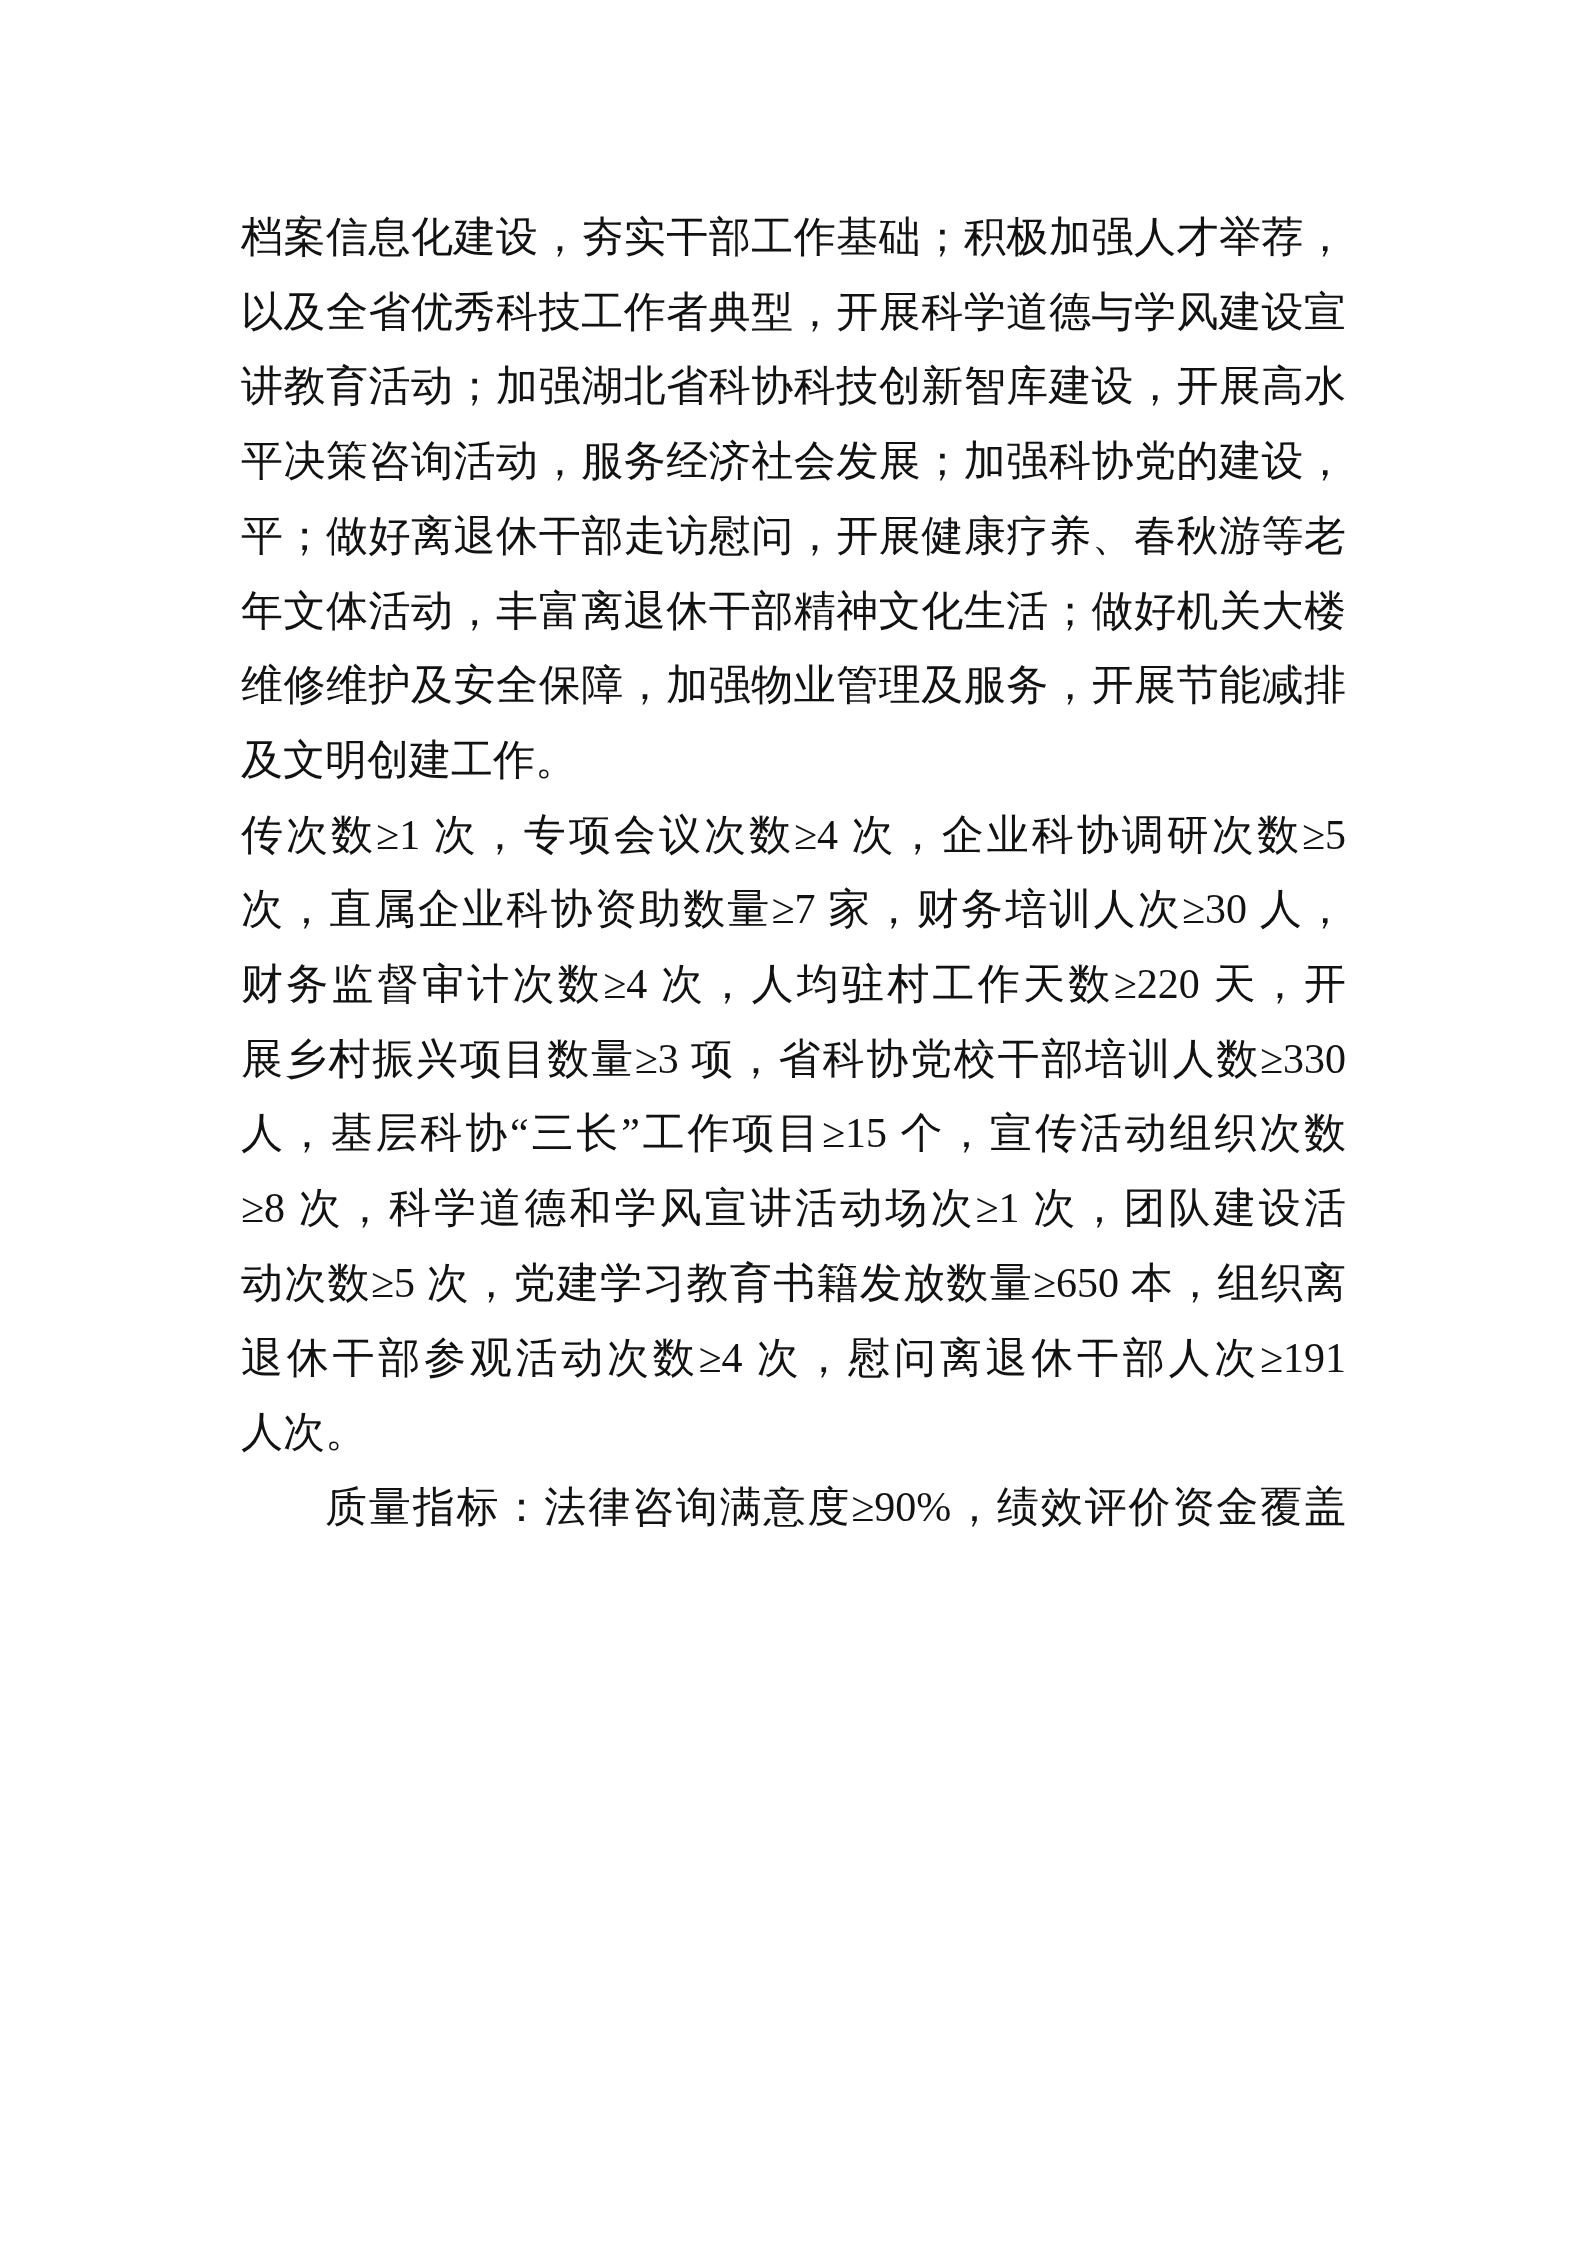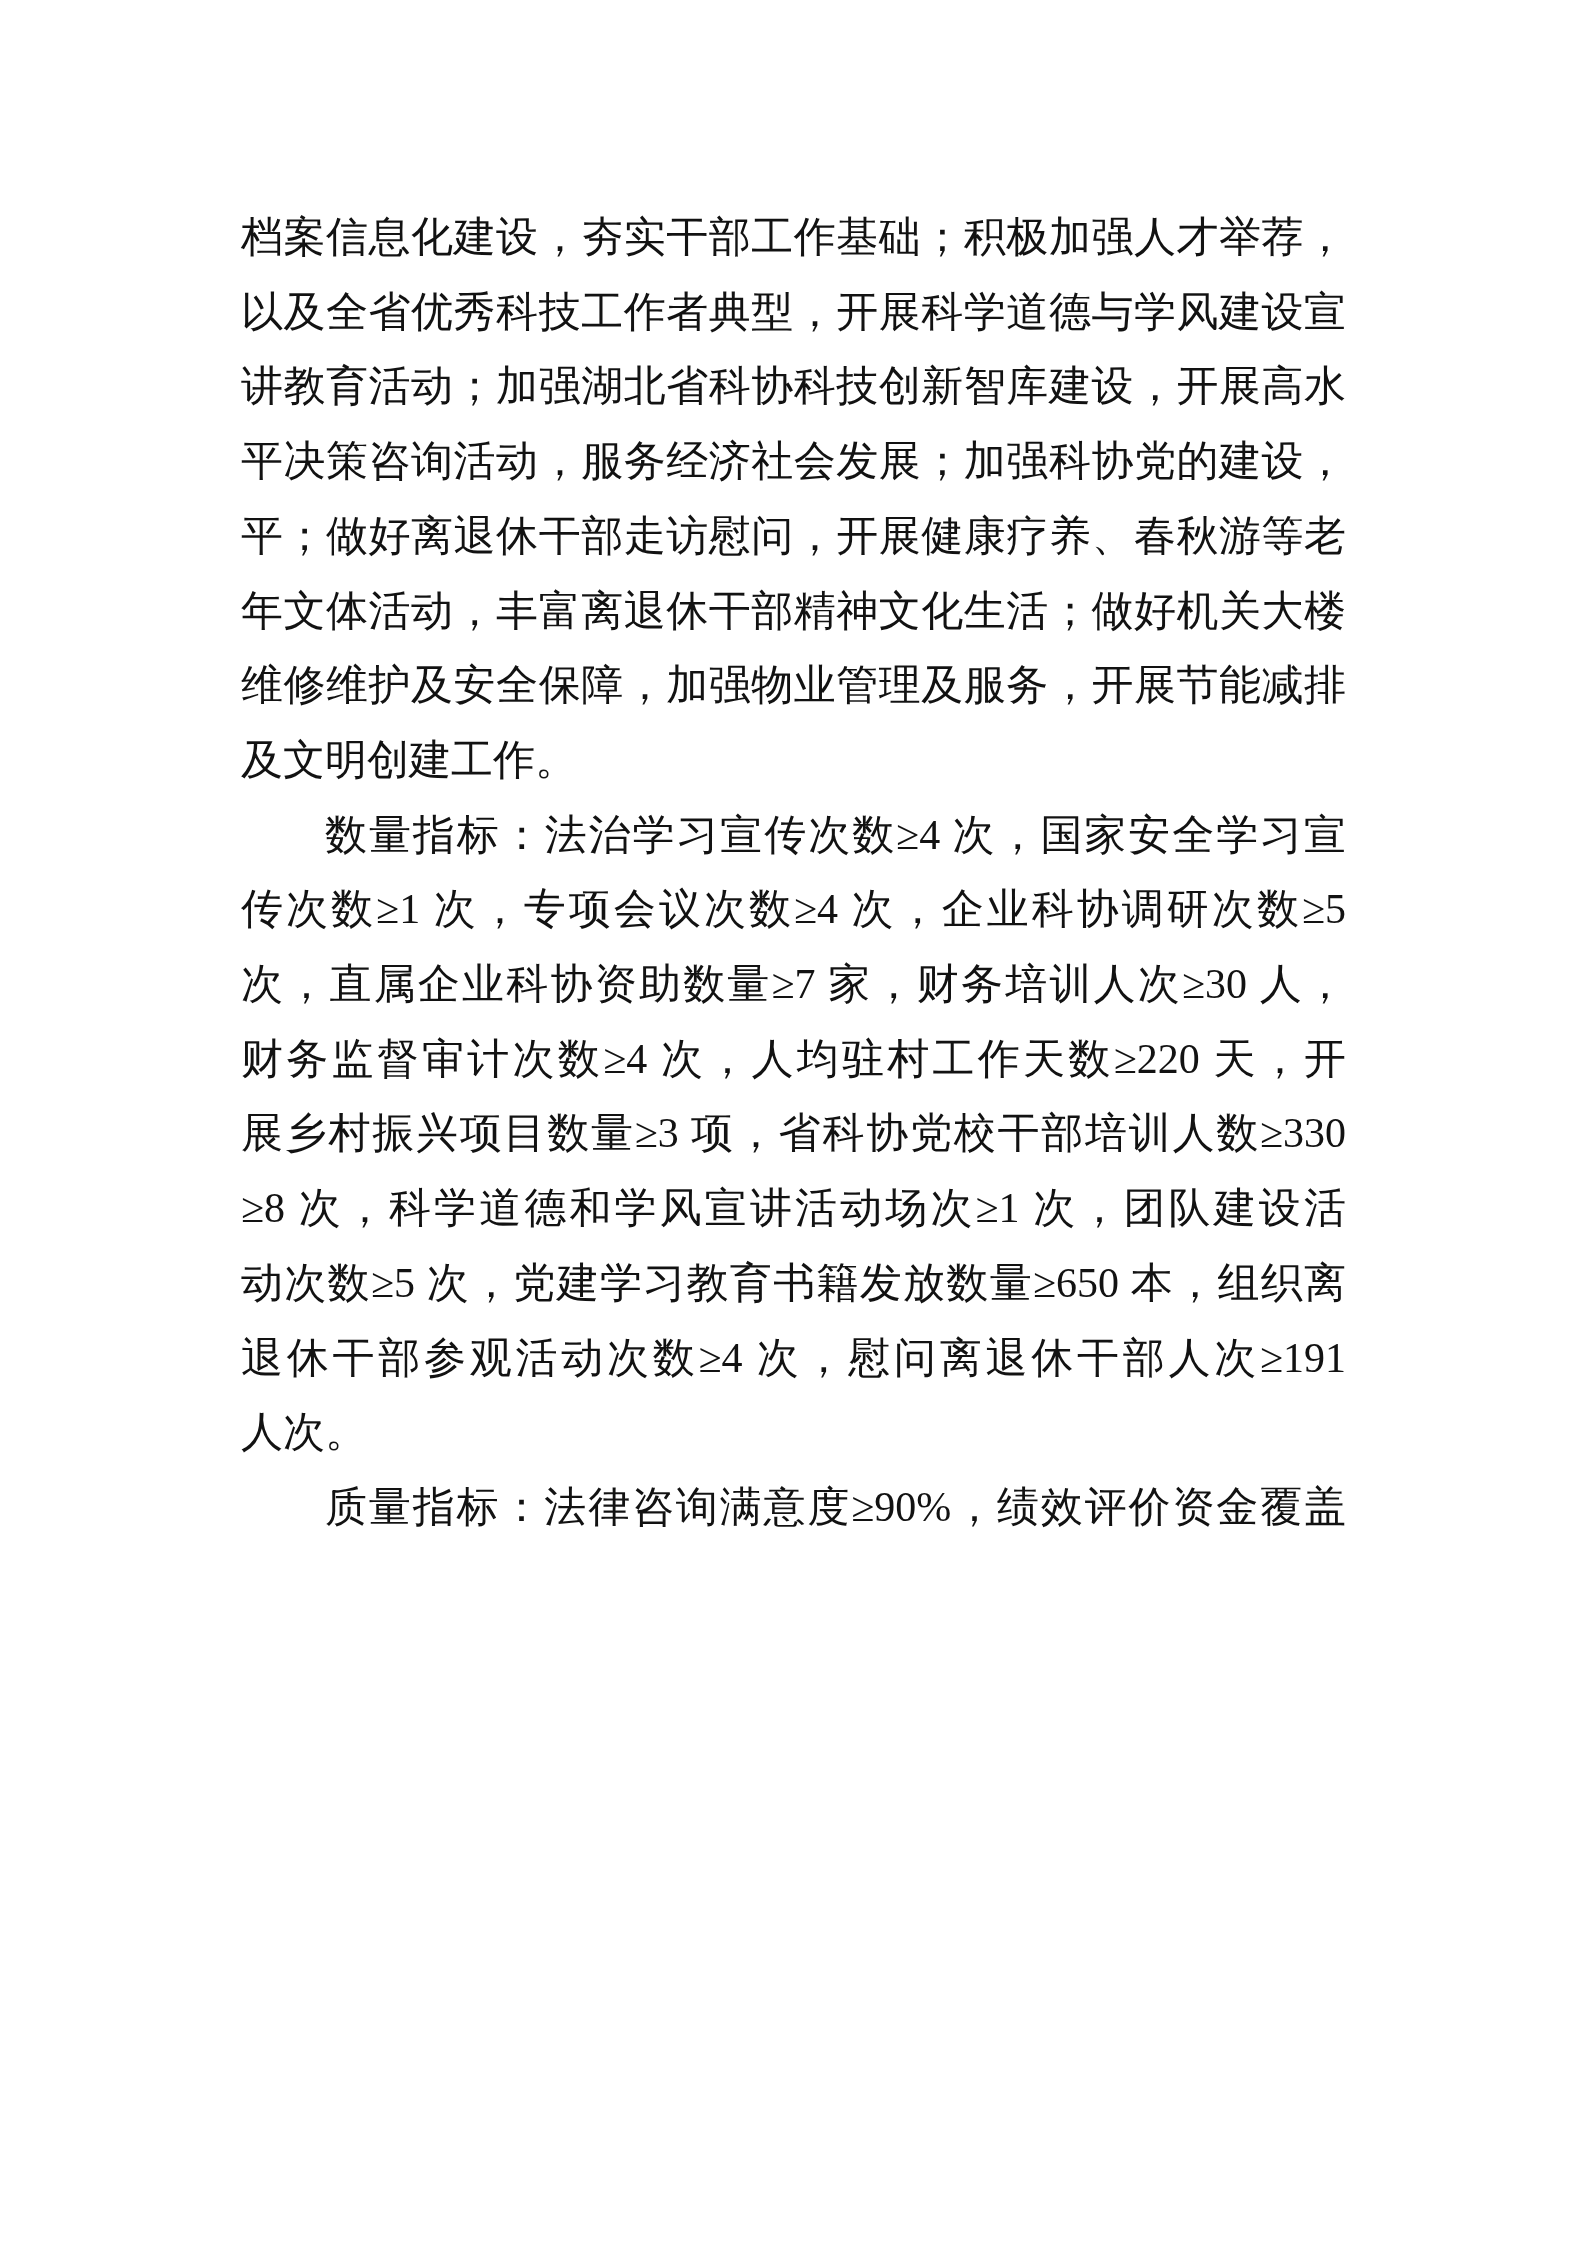--- a/index.html
+++ b/index.html
@@ -63,25 +63,25 @@
         <div class="line">档案信息化建设，夯实干部工作基础；积极加强人才举荐，</div>
         <div class="line">以及全省优秀科技工作者典型，开展科学道德与学风建设宣</div>
         <div class="line">讲教育活动；加强湖北省科协科技创新智库建设，开展高水</div>
         <div class="line">平决策咨询活动，服务经济社会发展；加强科协党的建设，</div>
         <div class="line">平；做好离退休干部走访慰问，开展健康疗养、春秋游等老</div>
         <div class="line">年文体活动，丰富离退休干部精神文化生活；做好机关大楼</div>
         <div class="line">维修维护及安全保障，加强物业管理及服务，开展节能减排</div>
         <div class="line para-end">及文明创建工作。</div>
       </div>
       <div class="paragraph">
-        <div class="line indent">数量指标：法治学习宣传次数≥4 次，国家安全学习宣</div>
         <div class="line">传次数≥1 次，专项会议次数≥4 次，企业科协调研次数≥5</div>
         <div class="line">次，直属企业科协资助数量≥7 家，财务培训人次≥30 人，</div>
         <div class="line">财务监督审计次数≥4 次，人均驻村工作天数≥220 天，开</div>
         <div class="line">展乡村振兴项目数量≥3 项，省科协党校干部培训人数≥330</div>
+        <div class="line">人，基层科协“三长”工作项目≥15 个，宣传活动组织次数</div>
         <div class="line">≥8 次，科学道德和学风宣讲活动场次≥1 次，团队建设活</div>
         <div class="line">动次数≥5 次，党建学习教育书籍发放数量≥650 本，组织离</div>
         <div class="line">退休干部参观活动次数≥4 次，慰问离退休干部人次≥191</div>
         <div class="line para-end">人次。</div>
       </div>
       <div class="paragraph">
         <div class="line indent">质量指标：法律咨询满意度≥90%，绩效评价资金覆盖</div>
       </div>
     </div>
   <div class="page-number">9</div>

